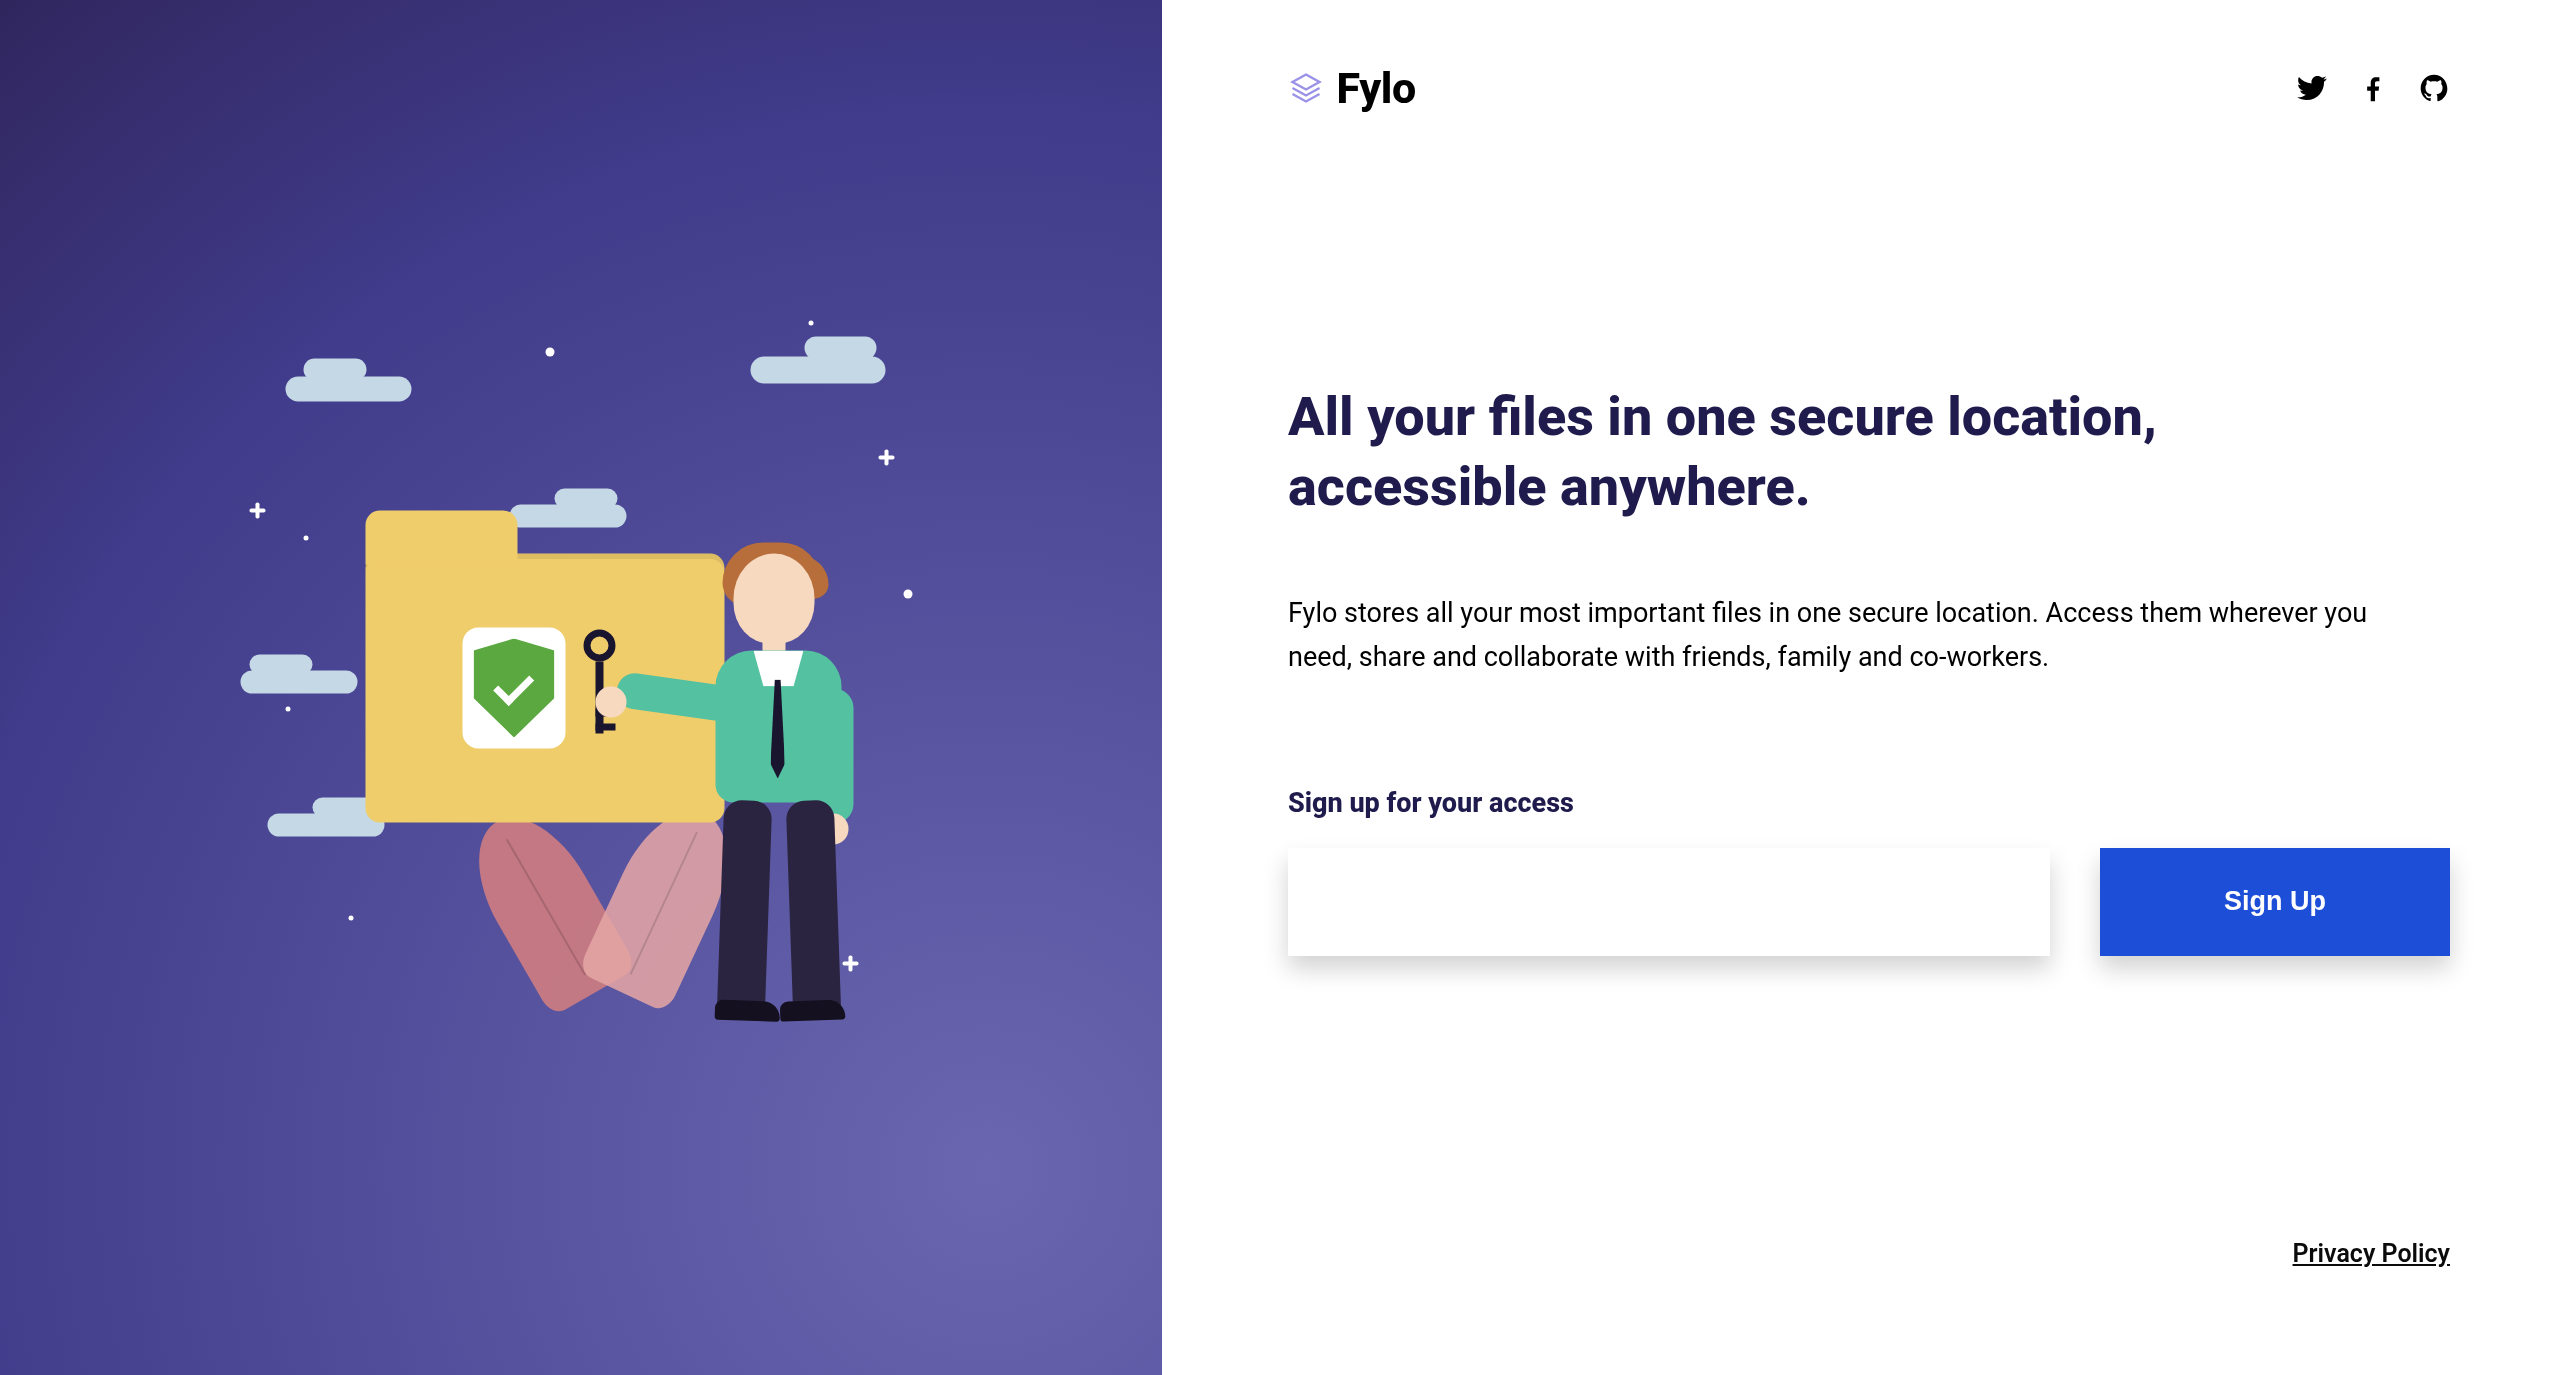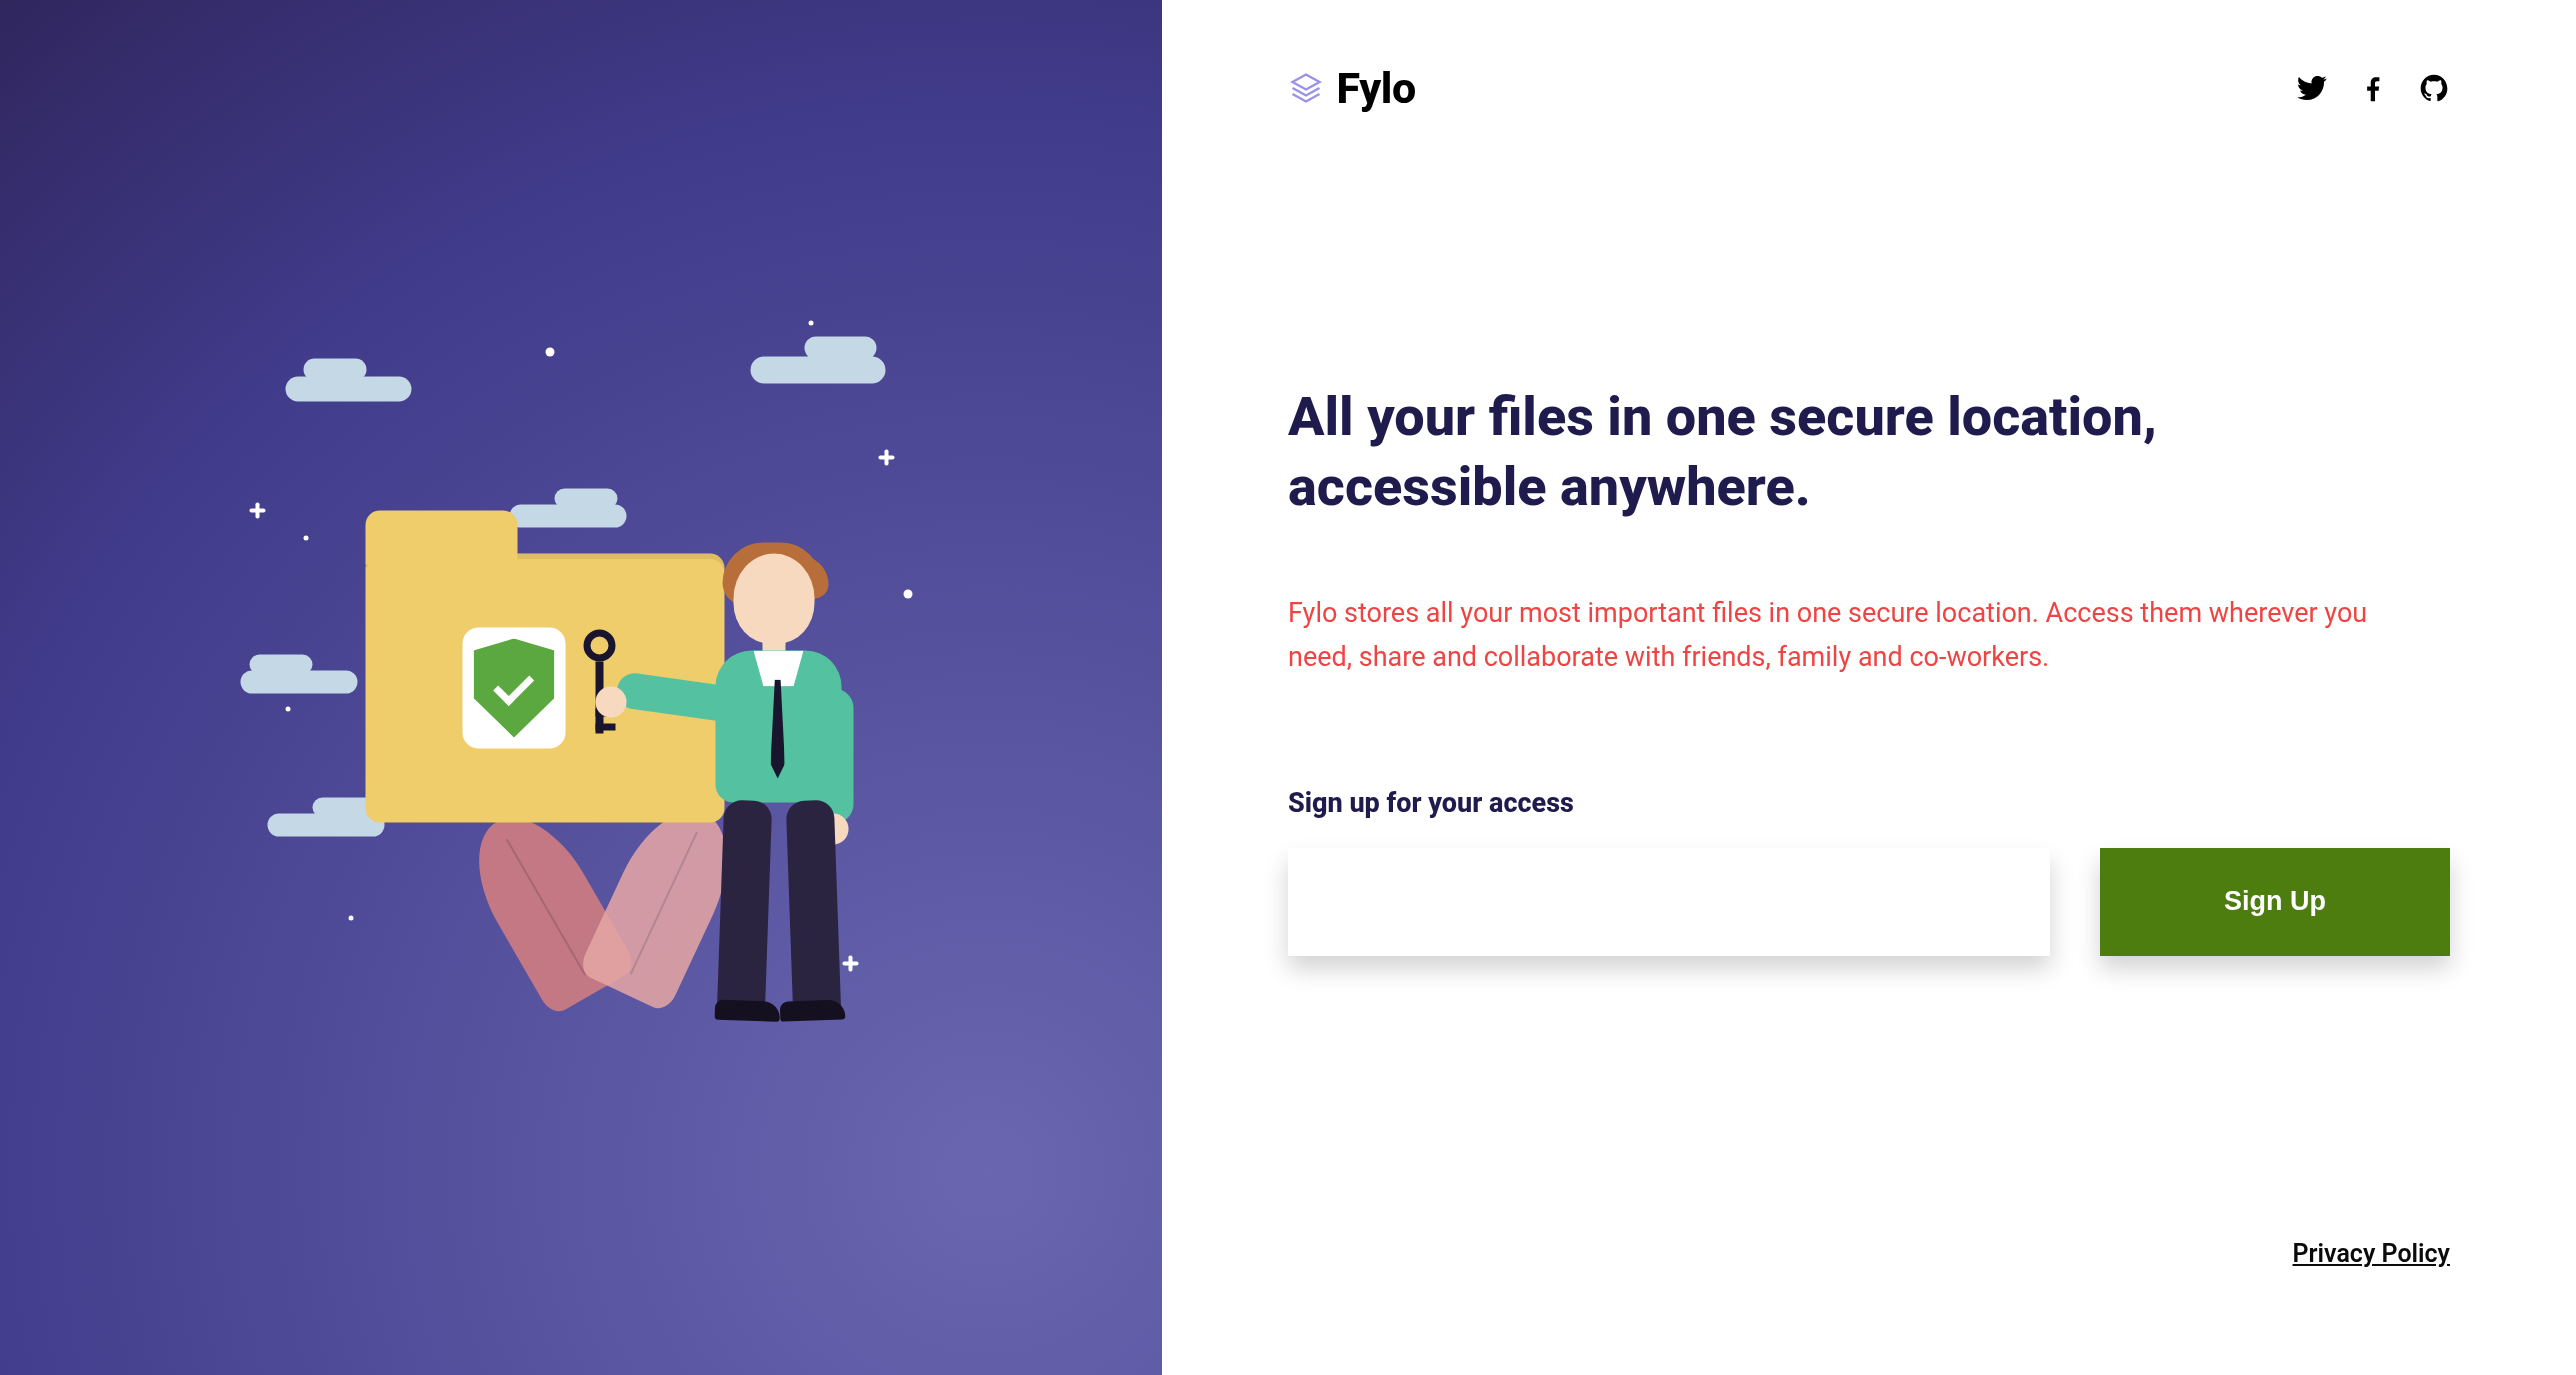--- a/index.html
+++ b/index.html
@@ -283,21 +283,21 @@
     font-size: 54px;
     line-height: 1.3;
     font-weight: 800;
     color: #1f1b4c;
     margin-bottom: 70px;
     max-width: 1076px;
   }
   .hero p {
     font-size: 27px;
     line-height: 1.6;
-    color: #ef4444;
+    color: #000000;
     max-width: 1121px;
     margin-bottom: 108px;
   }
   .form-label {
     font-size: 27px;
     font-weight: 800;
     color: #1f1b4c;
     margin-bottom: 29px;
   }
   .signup-form {
@@ -311,21 +311,21 @@
     border: none;
     background: #ffffff;
     box-shadow: 0 12.6px 23px rgba(0,0,0,0.18);
     font-size: 25px;
     padding: 0 25px;
     outline: none;
   }
   .signup-btn {
     flex: 0 0 350px;
     height: 108px;
-    background: #4d7c0f;
+    background: #1d4ed8;
     color: #ffffff;
     font-size: 27px;
     font-weight: 700;
     border: none;
     cursor: pointer;
     box-shadow: 0 12.6px 23px rgba(0,0,0,0.18);
   }
   .footer-link {
     position: absolute;
     bottom: 108px;

